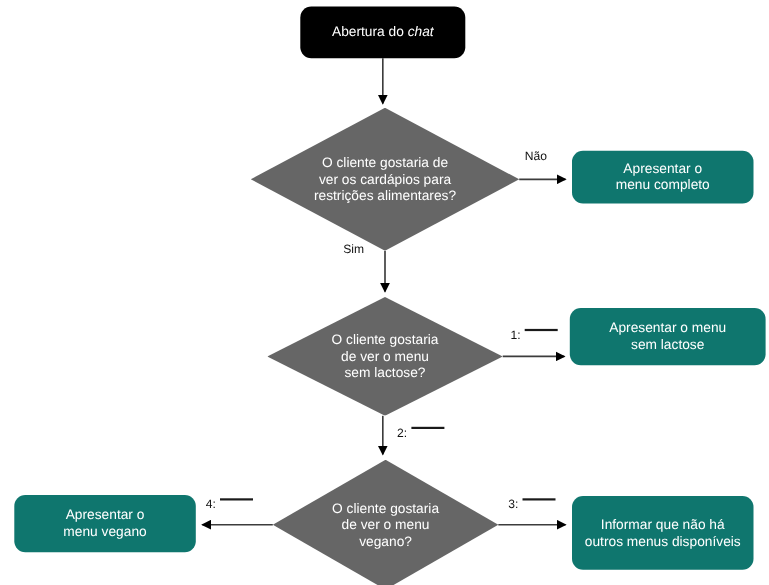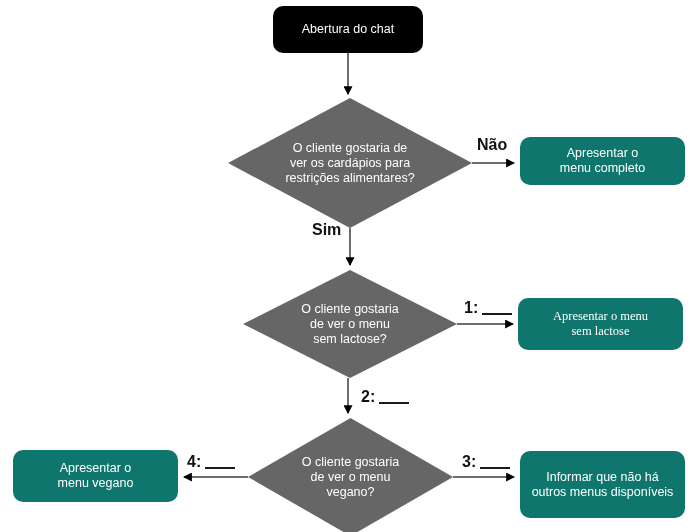--- a/index.html
+++ b/index.html
@@ -25,36 +25,35 @@
     text-align: center;
     color: #ffffff;
     font-size: 12.5px;
     line-height: 15px;
   }
   .node .txt { white-space: pre-line; }
   .start {
     background: #000000;
     border-radius: 10px;
   }
-  .start .italic { }
+  .start .italic { font-style: italic; }
   .rectnode {
     background: #0f766e;
     border-radius: 10px;
   }
   .diamond {
     background: #666666;
     clip-path: polygon(50% 0, 100% 50%, 50% 100%, 0 50%);
   }
   .edge-label {
     position: absolute;
-    font-weight: bold;
-    font-size: 16px;
+    font-weight: normal;
+    font-size: 11px;
     color: #111111;
     display: flex;
-    align-items: flex-end;
     gap: 4px;
     white-space: nowrap;
   }
   .blank-line {
     display: inline-block;
     width: 30px;
     height: 0;
     border-bottom: 2px solid #1a1a1a;
     margin-bottom: 2px;
   }
@@ -95,21 +94,21 @@
     <span class="txt">Apresentar o
 menu completo</span>
   </div>
 
   <div class="node diamond" style="left:243px; top:270px; width:214px; height:108px;">
     <span class="txt">O cliente gostaria
 de ver o menu
 sem lactose?</span>
   </div>
 
-  <div class="node rectnode" style="left:518px; top:298px; width:165px; height:52px;font-family:Liberation Serif, serif;">
+  <div class="node rectnode" style="left:518px; top:280px; width:178px; height:52px;">
     <span class="txt">Apresentar o menu
 sem lactose</span>
   </div>
 
   <div class="node diamond" style="left:248px; top:418px; width:205px; height:118px;">
     <span class="txt">O cliente gostaria
 de ver o menu
 vegano?</span>
   </div>
 

